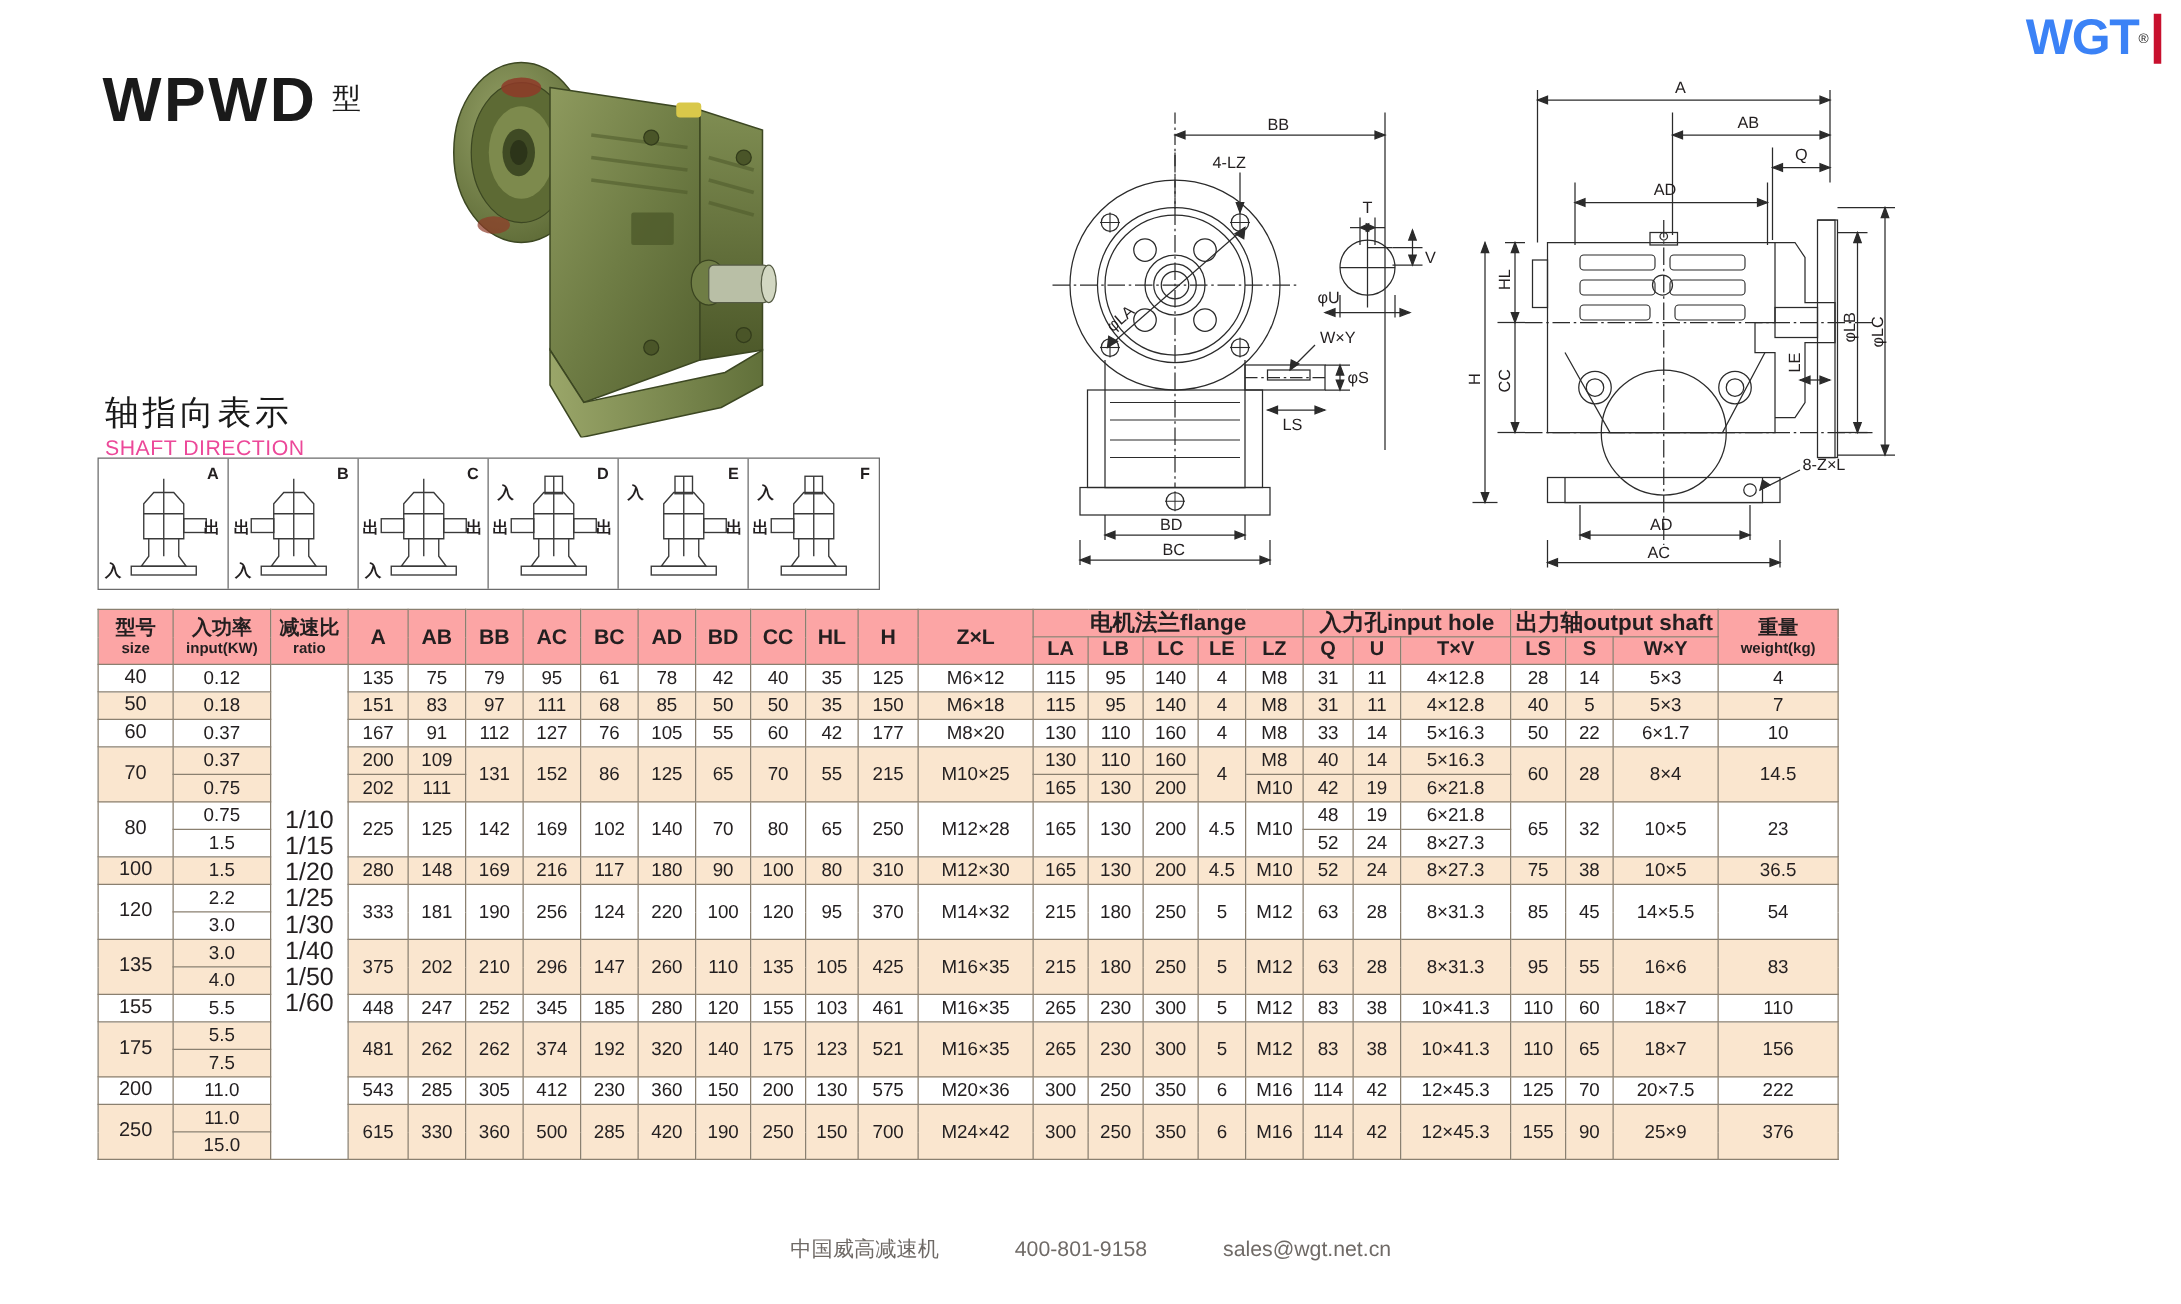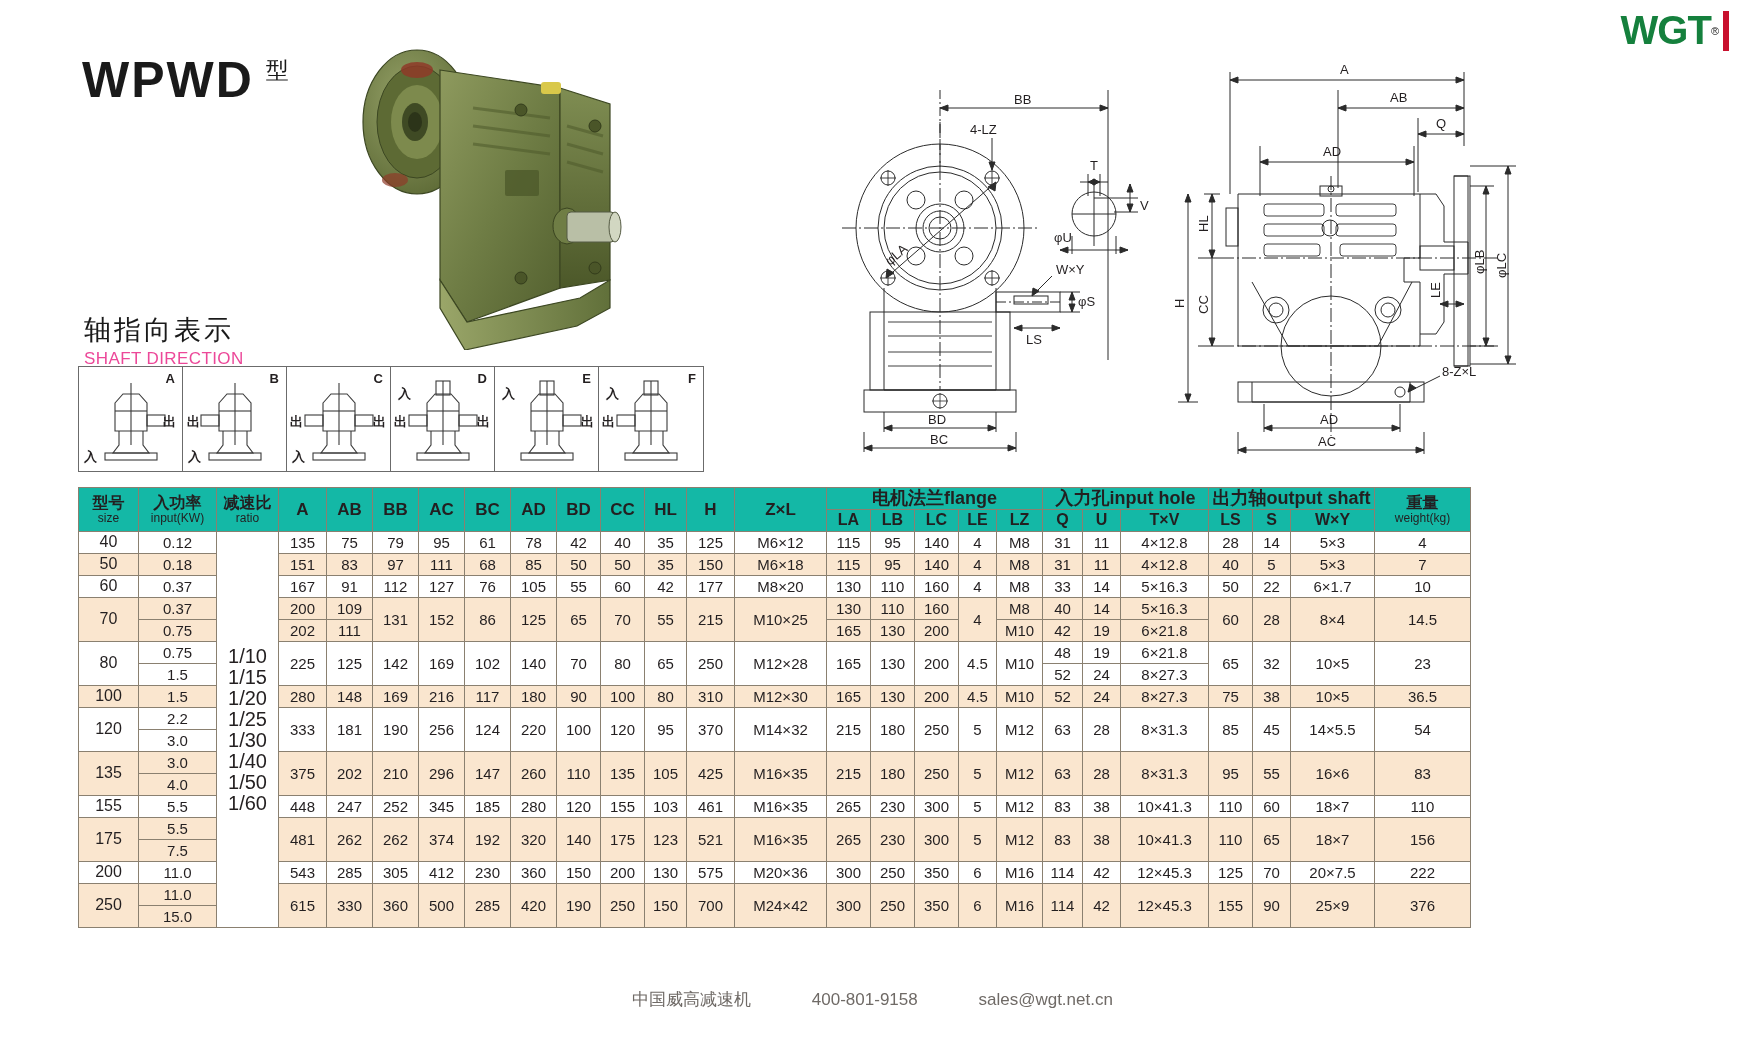--- a/index.html
+++ b/index.html
@@ -9,26 +9,26 @@
     background:#ffffff;
     font-family:"Liberation Sans","DejaVu Sans",sans-serif;
     color:#231f20;
     position:relative;
     overflow:hidden;
   }
   .page { position:relative; width:1745px; height:1043px; }
 
   
   .logo { position:absolute; right:16px; top:8px; display:flex; align-items:center; }
-  .logo-text { font-size:40px; font-weight:bold; letter-spacing:-1px; color:#15803d; font-family:"Liberation Sans",sans-serif;}
+  .logo-text { font-size:40px; font-weight:bold; letter-spacing:-1px; color:#3b82f6; font-family:"Liberation Sans",sans-serif;}
   .logo-r { font-size:11px; vertical-align:super; color:#1a1a1a; }
   .logo-bar { width:6px; height:40px; background:#c8102e; margin-left:4px; }
 
   
-  .title-block { position:absolute; left:82px; top:55px; display:flex; align-items:flex-start; }
+  .title-block { position:absolute; left:82px; top:55px; display:flex; align-items:center; }
   .title-main { font-size:50px; font-weight:bold; letter-spacing:2px; line-height:1; color:#1a1a1a; }
   .title-sub { font-size:23px; margin-left:12px; margin-bottom:4px; color:#1a1a1a; }
 
   
   .photo { position:absolute; left:345px; top:30px; width:310px; height:320px; }
 
   
   .shaft-head { position:absolute; left:84px; top:312px; }
   .shaft-head .cn { font-size:27px; letter-spacing:3px; color:#1a1a1a; }
   .shaft-head .en { font-size:17px; letter-spacing:.4px; margin-top:1px; color:#ec4899; }
@@ -45,26 +45,26 @@
   .dwg { position:absolute; }
   .dim-label { font-size:13px; fill:#231f20; font-family:"Liberation Sans",sans-serif; }
 
   
   table.spec { position:absolute; left:78px; top:487px; border-collapse:collapse;
                font-size:15px; font-family:"Liberation Sans",sans-serif; }
   table.spec th, table.spec td {
     border:1.3px solid #8a8070; text-align:center; vertical-align:middle;
     padding:0; line-height:1.05; color:#231f20; white-space:nowrap;
   }
-  table.spec thead th { background:#14b8a6; font-weight:bold; }
+  table.spec thead th { background:#fca5a5; font-weight:bold; }
   th.grp { font-size:18px; height:22px; }
   th.sub { font-size:16px; height:22px; }
   th.tall { height:44px; font-size:17px; }
   th.twoline .l1 { display:block; font-size:16px; font-weight:bold; }
-  th.twoline .l2 { display:block; font-size:12px; font-weight:normal; }
+  th.twoline .l2 { display:block; font-size:12px; font-weight:bold; }
   tr.alt td { background:#fae6cf; }
   tr.norm td { background:#ffffff; }
   td.model { font-size:16px; }
   td.ratio { font-size:20px; background:#ffffff !important; line-height:1.85; }
   td.v { font-size:15px; }
   .rh { height:22px; }
 
   
   .footer { position:absolute; left:0; right:0; top:988px; text-align:center;
             font-size:17px; color:#6f6a66; }

